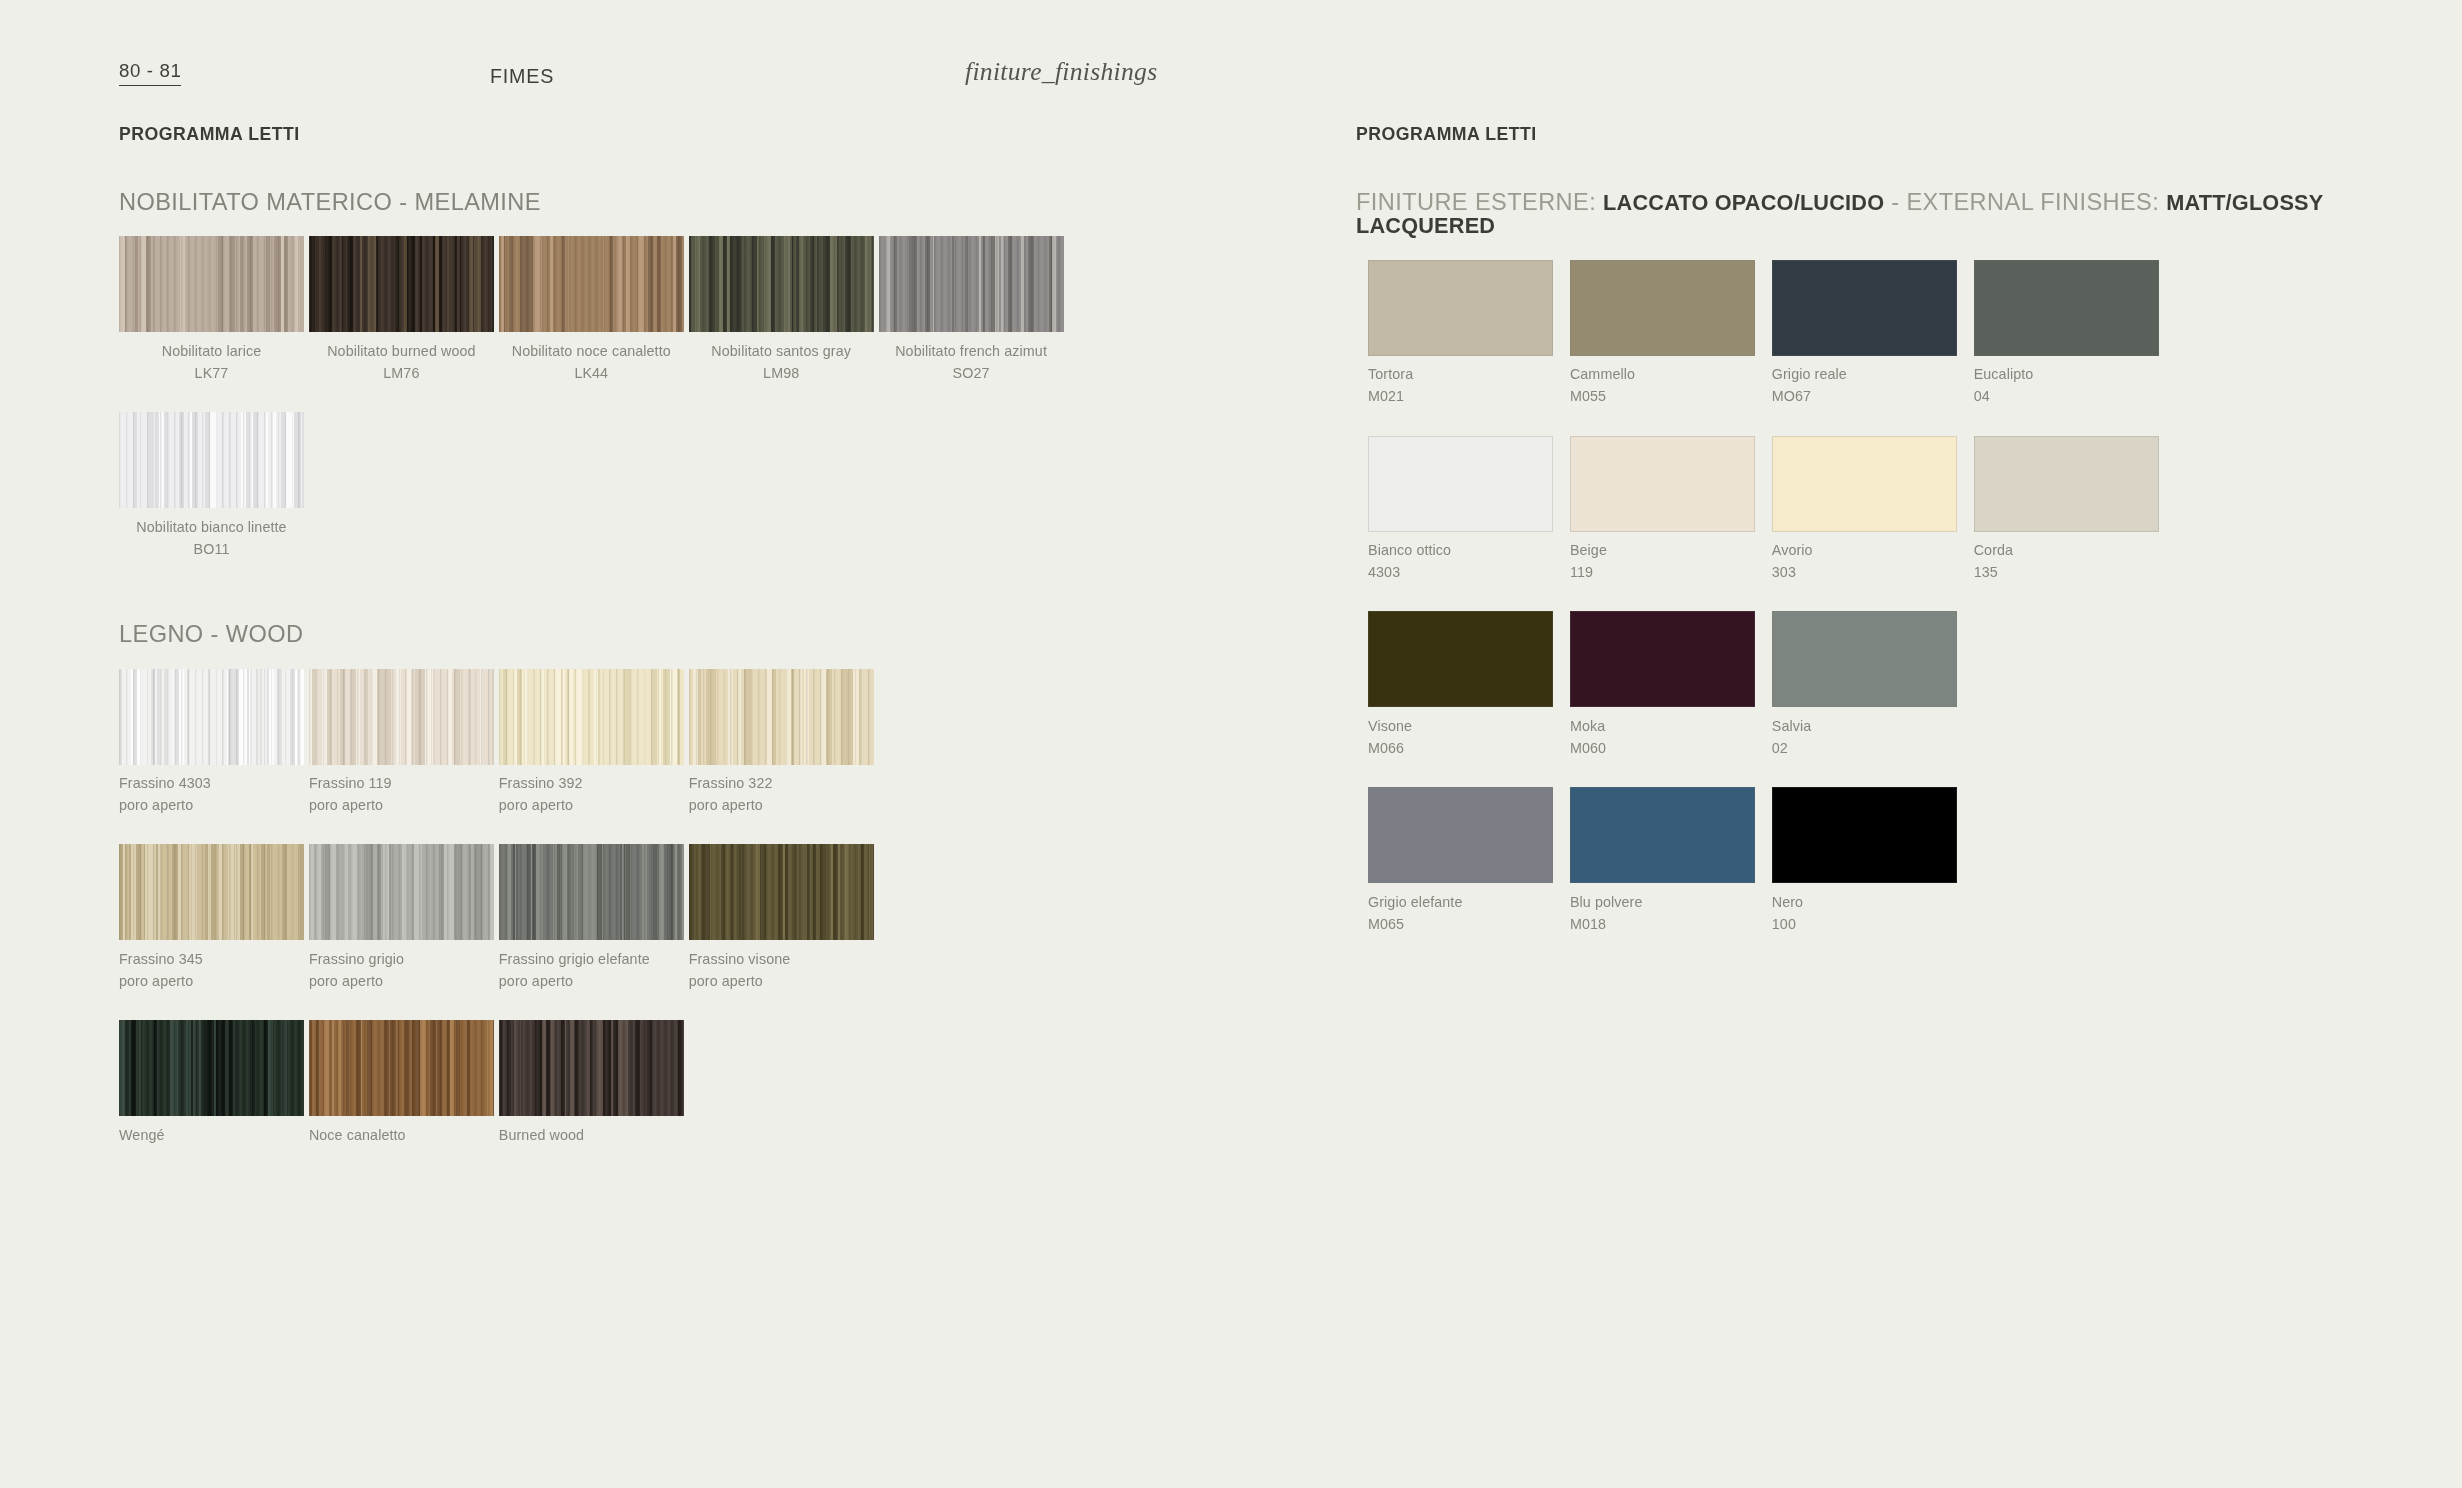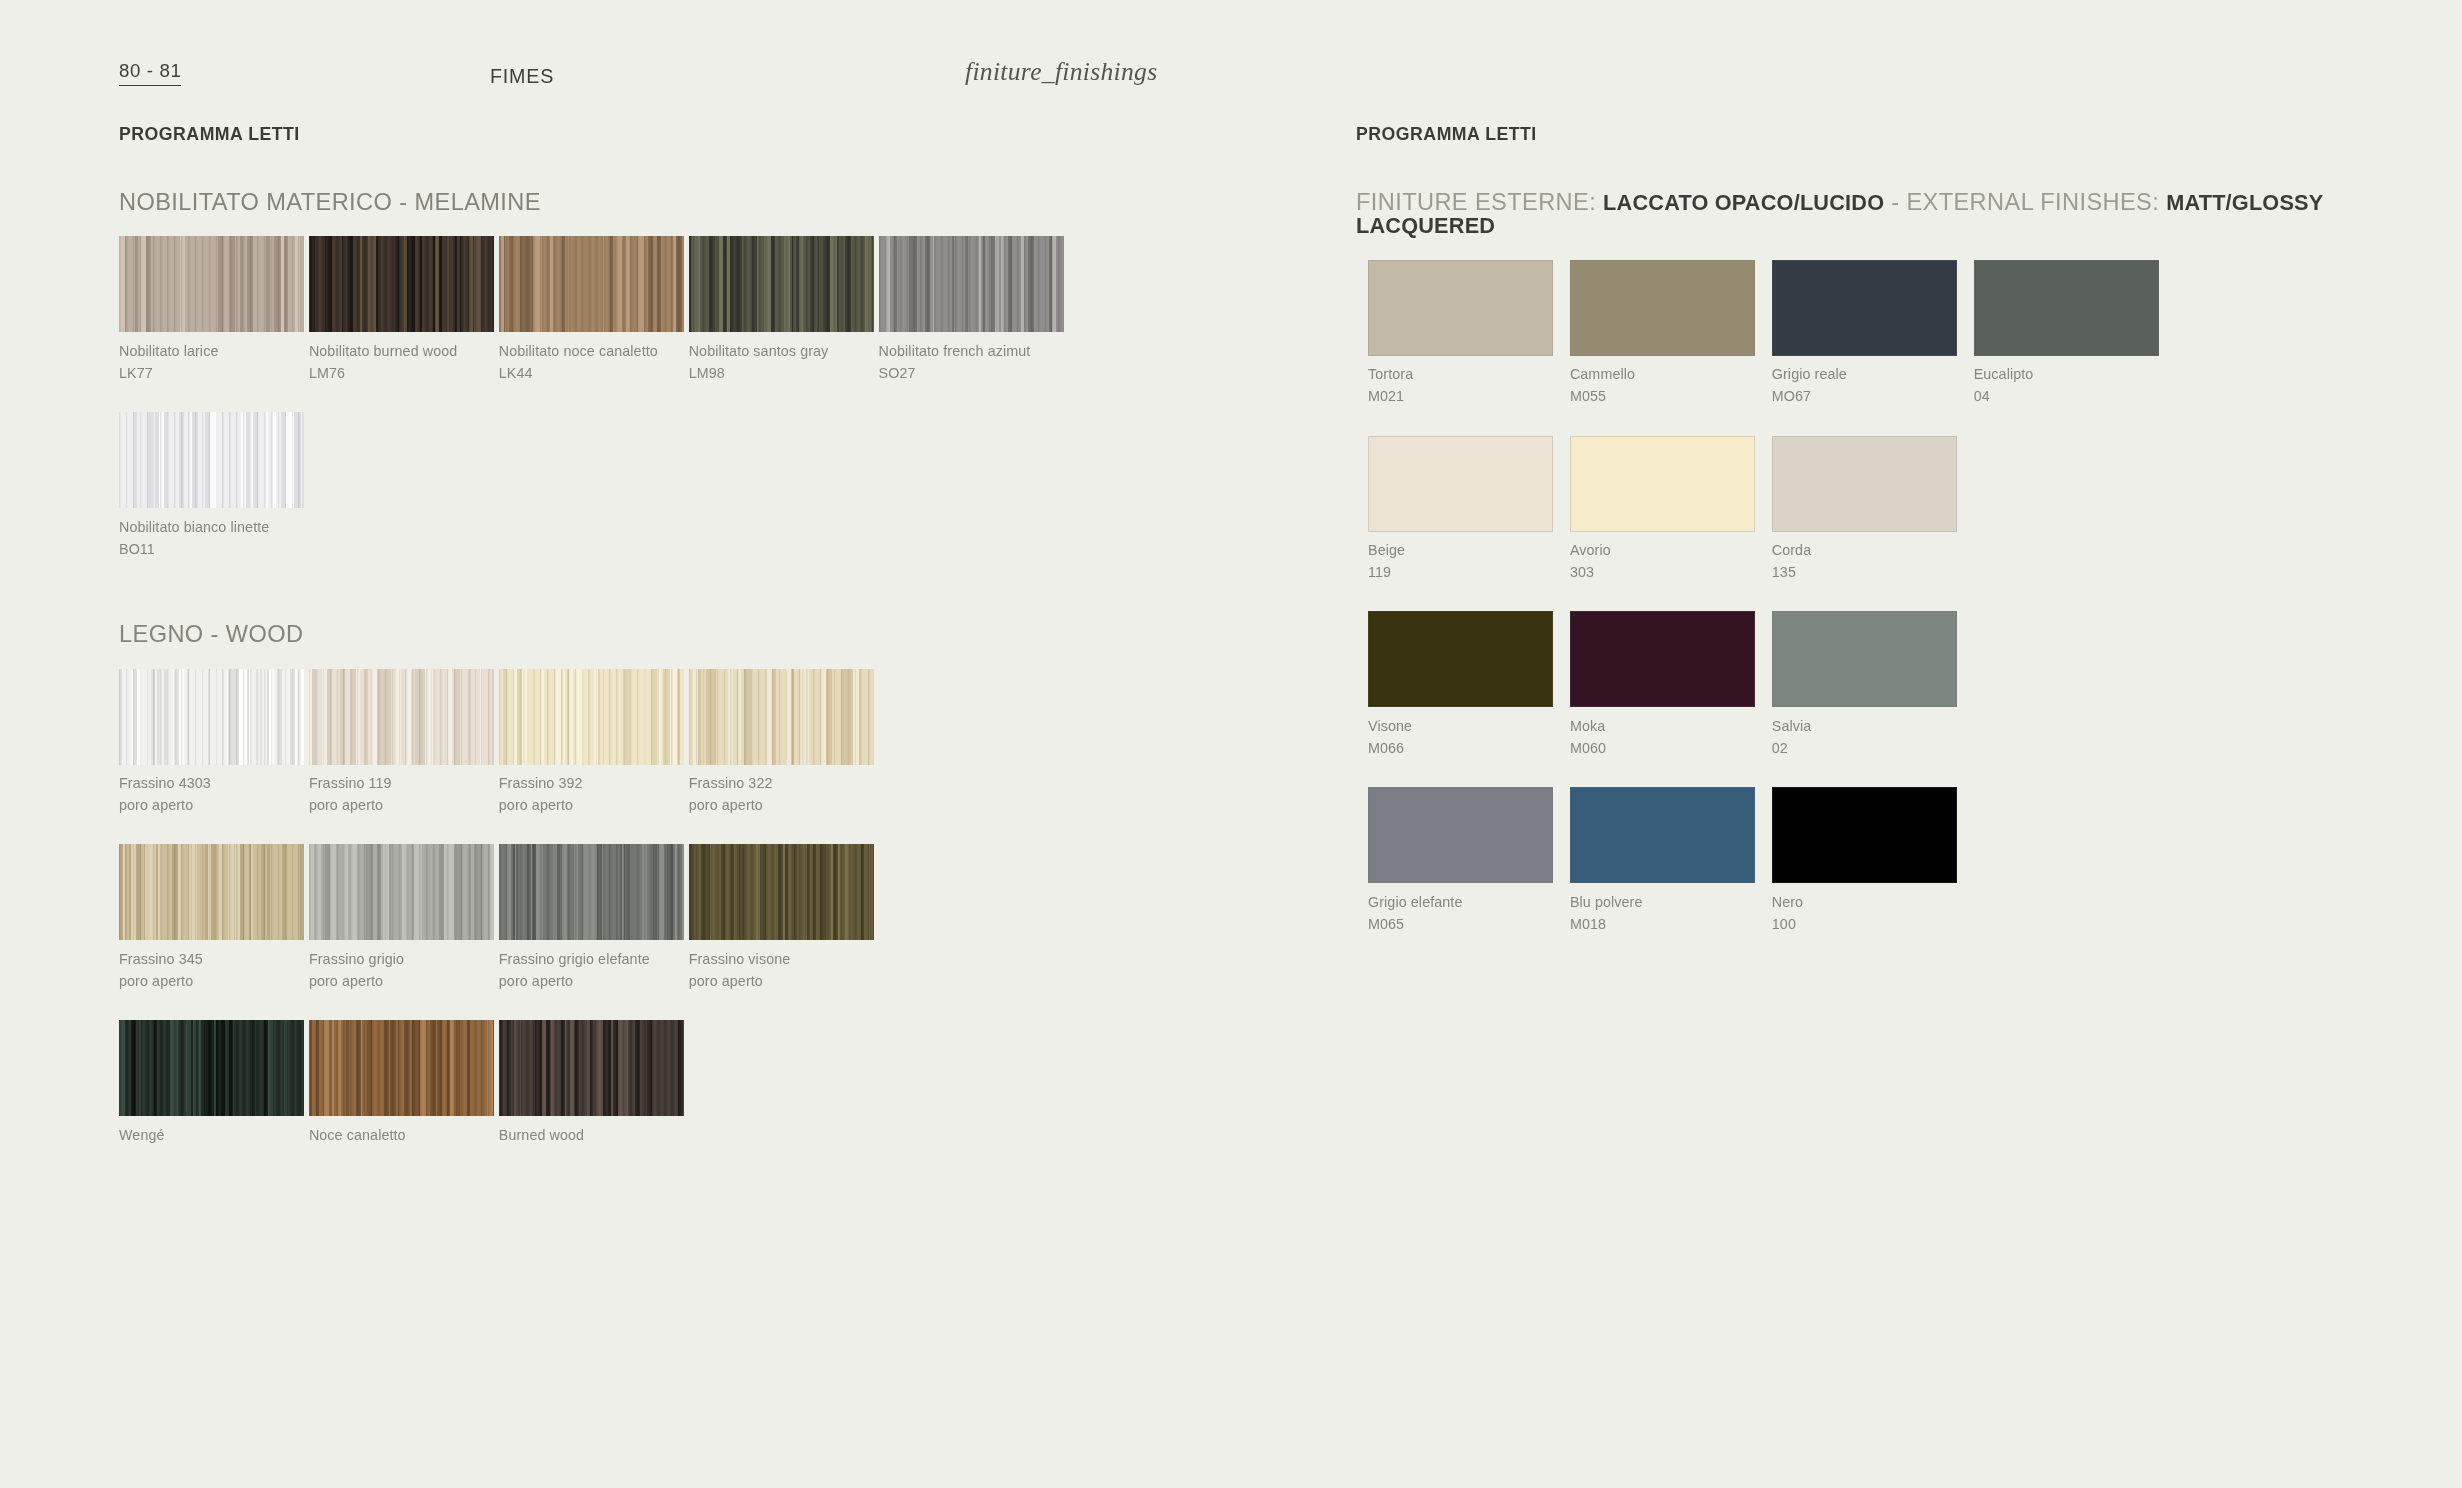--- a/index.html
+++ b/index.html
@@ -87,21 +87,21 @@
   }
 
   .group { margin-bottom: 63px; }
   .group:last-child { margin-bottom: 0; }
 
   
   .swatch-row {
     display: flex;
     gap: 0;
   }
-  .swatch-row.melamine .cell { width: 185px; margin-right: 4.9px; }
+  .swatch-row.melamine .cell { width: 185px; margin-right: 4.9px; text-align: center; }
   .swatch-row.wood     .cell { width: 185px; margin-right: 4.9px; }
   .swatch-row.lacquer  .cell { width: 185px; margin-right: 4.9px; padding-left: 12px; }
 
   .cell { position: relative; }
 
   .chip {
     width: 100%;
     height: 91px;
     position: relative;
     overflow: hidden;
@@ -304,20 +304,24 @@
         <div class="chip-label"><span>Grigio reale</span><span class="code">MO67</span></div>
       </div>
       <div class="cell">
         <div class="chip chip-lacq lacq" style="background: rgb(90, 97, 91);"></div>
         <div class="chip-label"><span>Eucalipto</span><span class="code">04</span></div>
       </div>
     </div>
   <div class="spacer-row"></div>
   <div class="swatch-row lacquer" id="lacq-row-2">
       <div class="cell">
+        <div class="chip chip-lacq lacq" style="background: rgb(238, 238, 236);"></div>
+        <div class="chip-label"><span>Bianco ottico</span><span class="code">4303</span></div>
+      </div>
+      <div class="cell">
         <div class="chip chip-lacq lacq" style="background: rgb(236, 227, 212);"></div>
         <div class="chip-label"><span>Beige</span><span class="code">119</span></div>
       </div>
       <div class="cell">
         <div class="chip chip-lacq lacq" style="background: rgb(246, 235, 203);"></div>
         <div class="chip-label"><span>Avorio</span><span class="code">303</span></div>
       </div>
       <div class="cell">
         <div class="chip chip-lacq lacq" style="background: rgb(217, 212, 198);"></div>
         <div class="chip-label"><span>Corda</span><span class="code">135</span></div>

